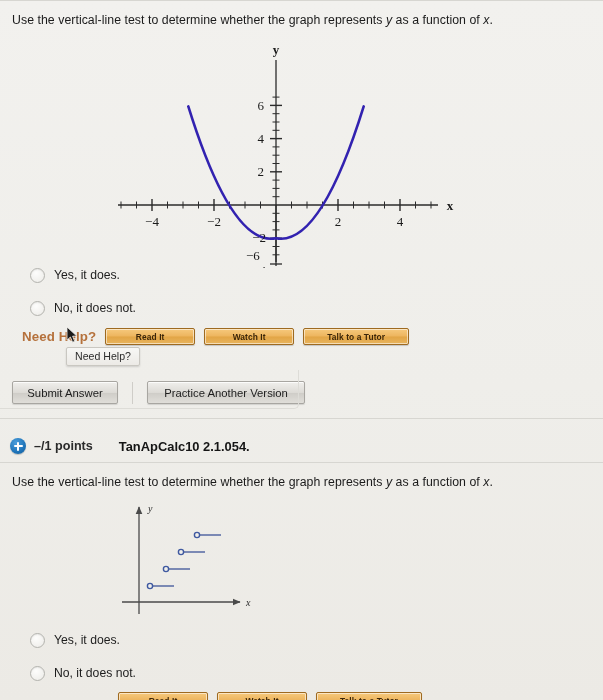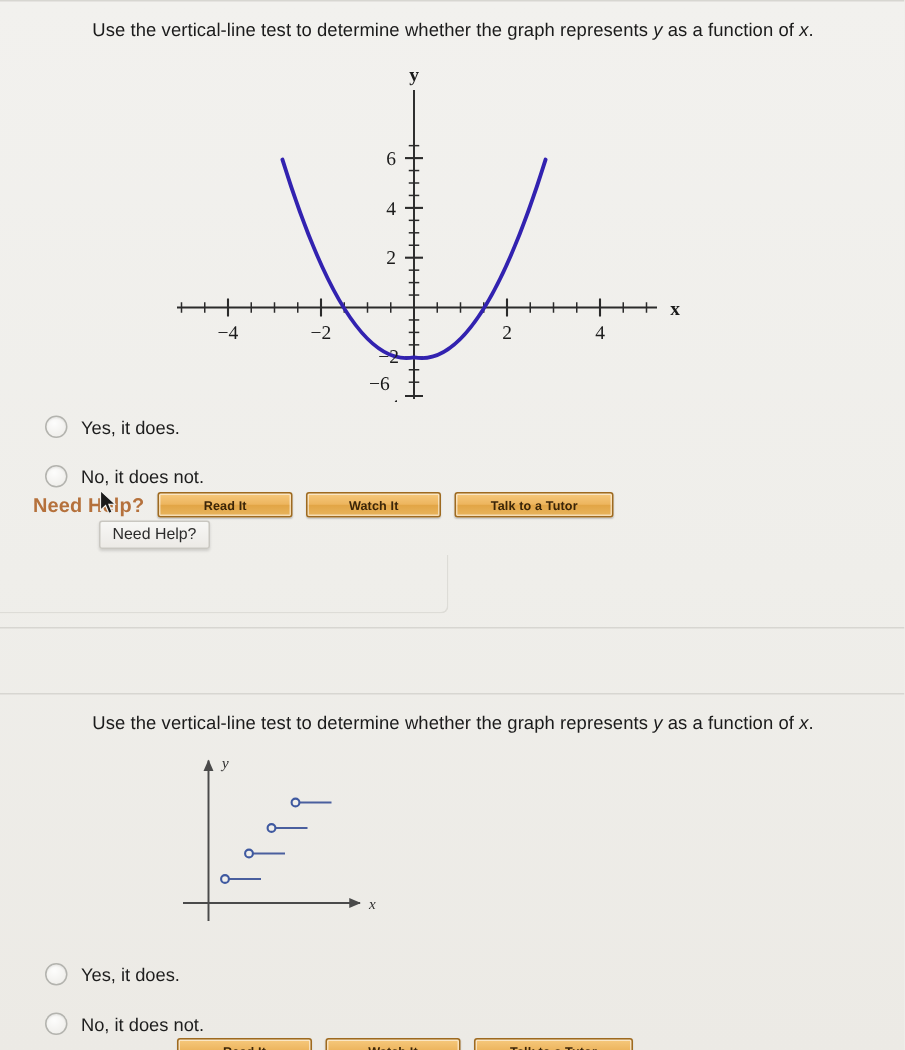--- a/index.html
+++ b/index.html
@@ -21,36 +21,35 @@
     inset: 0;
     background: linear-gradient(to bottom, #f2f1ee 0%, #efeeea 55%, #eceae5 100%);
   }
 
   
   .qtext {
     font-size: 12.3px;
     letter-spacing: 0.05px;
     color: #1b1b1b;
     line-height: 1.25;
-    text-align: center;
   }
   .qtext i { font-style: italic; }
 
   .top-rule {
     position: absolute;
     left: 0; right: 0;
     height: 1px;
     background: #d7d6d1;
   }
 
   
   .options { position: absolute; }
   .opt-row {
     display: flex;
-    align-items: flex-end;
+    align-items: flex-start;
     height: 24px;
     gap: 9px;
   }
   .radio {
     width: 13px;
     height: 13px;
     border-radius: 50%;
     border: 1px solid #b3b3ae;
     background: radial-gradient(circle at 40% 32%, #fdfdfc 0%, #f1f0ed 70%, #e6e5e1 100%);
     box-shadow: inset 0 1px 1px rgba(0,0,0,0.06);
@@ -300,24 +299,34 @@
     <span class="obtn b1">Read It</span>
     <span class="obtn b2">Watch It</span>
     <span class="obtn b3">Talk to a Tutor</span>
   </div>
 
   <div class="tooltip" style="left:66px; top:347px;">Need Help?</div>
   <svg class="cursor" style="left:66px; top:326px;" viewBox="0 0 12 18">
     <path d="M1,1 L1,14.2 L4.4,11 L6.6,16.3 L8.7,15.3 L6.6,10.2 L10.8,10.1 Z" fill="#1a1a1a" stroke="#f2f1ee" stroke-width="0.8"></path>
   </svg>
 
+  <div class="submit-row" style="left:12px; top:381px;">
+    <span class="gbtn submit">Submit Answer</span>
+    <span class="vdiv"></span>
+    <span class="gbtn practice">Practice Another Version</span>
+  </div>
   <div class="panel-edge" style="left:-10px; top:370px; width:308px; height:38px;"></div>
 
   <div class="top-rule" style="top:418px;"></div>
 
+  <div class="points-bar" style="left:10px; top:438px;">
+    <span class="plus-icon"></span>
+    <span class="points-text">–/1 points</span>
+    <span class="points-code">TanApCalc10 2.1.054.</span>
+  </div>
 
   <div class="top-rule" style="top:462px;"></div>
 
   <div class="qtext" style="position:absolute; left:12px; top:475px; width:580px;">
     <span>Use the vertical-line test to determine whether the graph represents </span><i>y</i><span> as a function of </span><i>x</i><span>.</span>
   </div>
 
   <div class="graph" style="left:112px; top:498px;">
     <svg width="160" height="118" viewBox="0 0 160 118">
       <defs>

